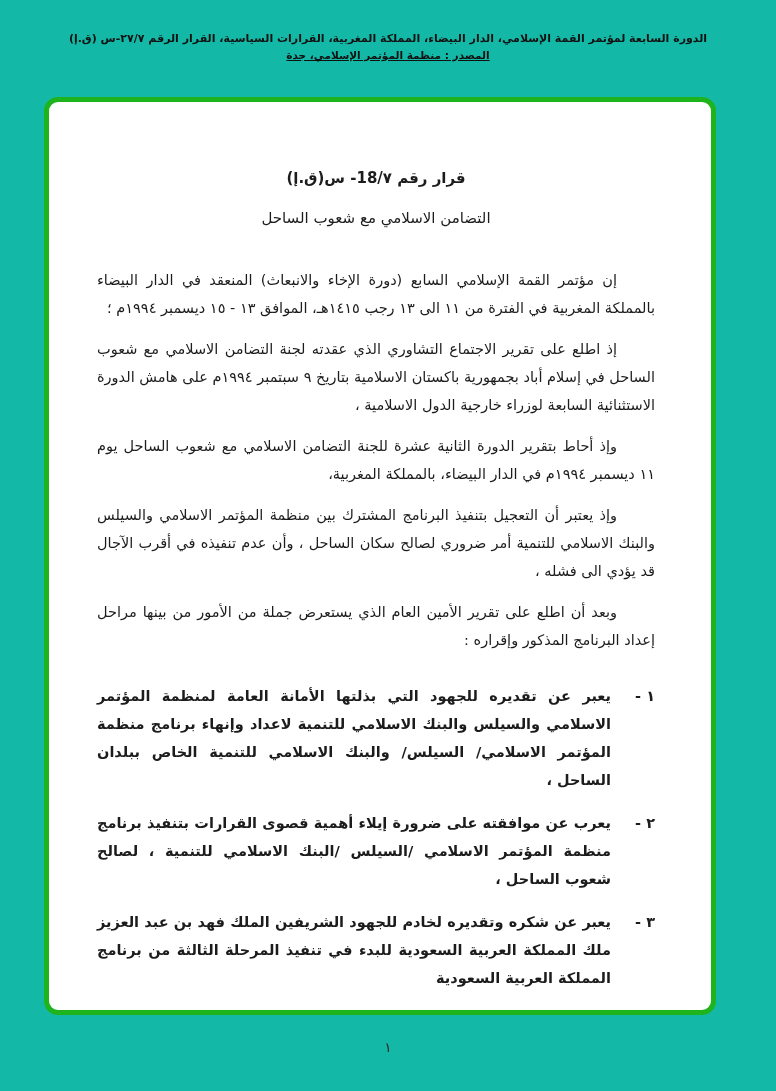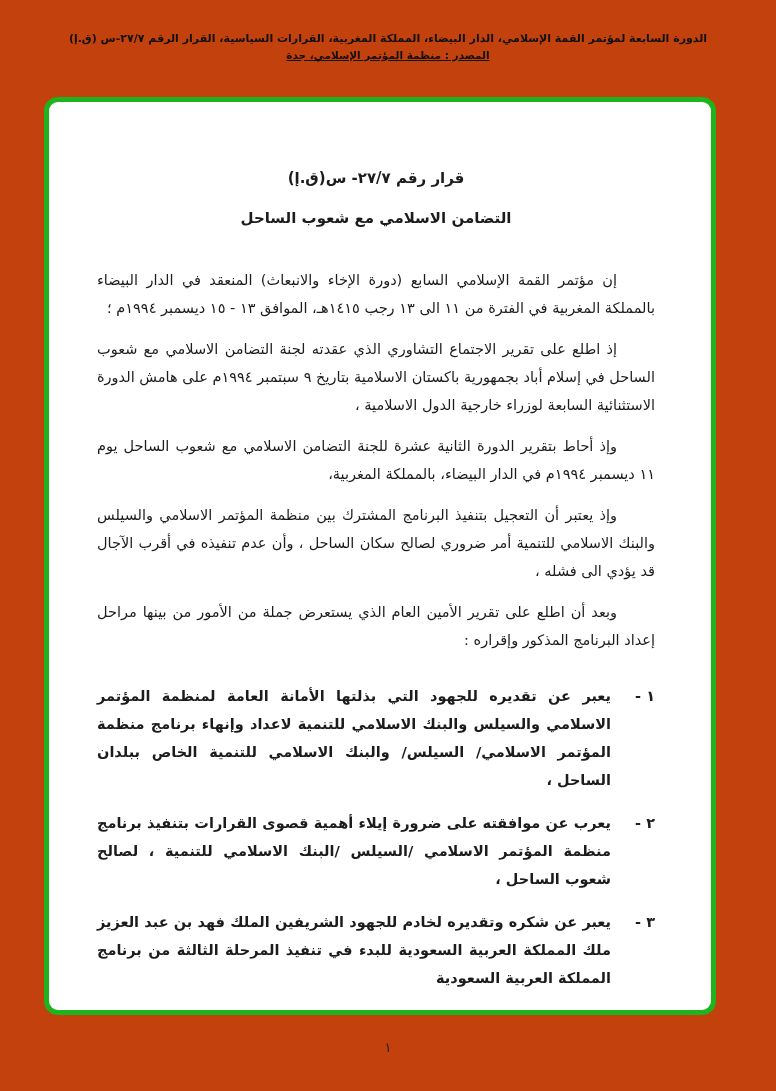--- a/index.html
+++ b/index.html
@@ -4,21 +4,21 @@
 <style>
   html, body {
     margin: 0;
     padding: 0;
     background: #ffffff;
   }
   .page {
     position: relative;
     width: 776px;
     height: 1091px;
-    background: #c2410c;
+    background: #14b8a6;
     font-family: "DejaVu Sans", sans-serif;
     color: #1c1c1c;
     direction: rtl;
     overflow: hidden;
   }
   .doc-header {
     padding-top: 30px;
     text-align: center;
     font-weight: bold;
     color: #111;
@@ -58,21 +58,21 @@
     font-size: 15px;
     margin-bottom: 12px;
   }
   .title-line2 {
     font-weight: bold;
     font-size: 14px;
     margin-bottom: 12px;
     letter-spacing: 2px;
   }
   .title-line3 {
-    font-weight: bold;
+    font-weight: normal;
     font-size: 15px;
   }
   .para {
     text-align: justify;
     text-indent: 38px;
     margin: 4px 0 13px 0;
   }
   .para.italic {
   }
   .list-block {
@@ -110,21 +110,21 @@
 
   <div class="doc-header">
     <div class="line1">الدورة السابعة لمؤتمر القمة الإسلامي، الدار البيضاء، المملكة المغربية، القرارات السياسية، القرار الرقم ٢٧/٧-س (ق.إ)</div>
     <div class="line2">المصدر :  منظمة المؤتمر الإسلامي، جدة</div>
   </div>
 
   <div class="green-frame">
     <div class="frame-content">
 
       <div class="title-block">
-        <div class="title-line1">قرار رقم ٢٧/٧- س(ق.إ)</div>
+        <div class="title-line1">قرار رقم 18/٧- س(ق.إ)</div>
         <div class="title-line3">التضامن الاسلامي مع شعوب الساحل</div>
       </div>
 
       <p class="para">إن مؤتمر القمة الإسلامي السابع (دورة الإخاء والانبعاث) المنعقد في الدار البيضاء بالمملكة المغربية في الفترة من ١١ الى ١٣ رجب ١٤١٥هـ، الموافق ١٣ - ١٥ ديسمبر ١٩٩٤م ؛</p>
       <p class="para">إذ اطلع على تقرير الاجتماع التشاوري الذي عقدته لجنة التضامن الاسلامي مع شعوب الساحل في إسلام أباد بجمهورية باكستان الاسلامية بتاريخ ٩ سبتمبر ١٩٩٤م على هامش الدورة الاستثنائية السابعة لوزراء خارجية الدول الاسلامية ،</p>
       <p class="para">وإذ أحاط بتقرير الدورة الثانية عشرة للجنة التضامن الاسلامي مع شعوب الساحل يوم ١١ ديسمبر ١٩٩٤م في الدار البيضاء، بالمملكة المغربية،</p>
       <p class="para italic">وإذ يعتبر أن التعجيل بتنفيذ البرنامج المشترك بين منظمة المؤتمر الاسلامي والسيلس والبنك الاسلامي للتنمية أمر ضروري لصالح سكان الساحل ، وأن عدم تنفيذه في أقرب الآجال قد يؤدي الى فشله ،</p>
       <p class="para">وبعد أن اطلع على تقرير الأمين العام الذي يستعرض جملة من الأمور من بينها مراحل إعداد البرنامج المذكور وإقراره :</p>
 
       <div class="list-block">

